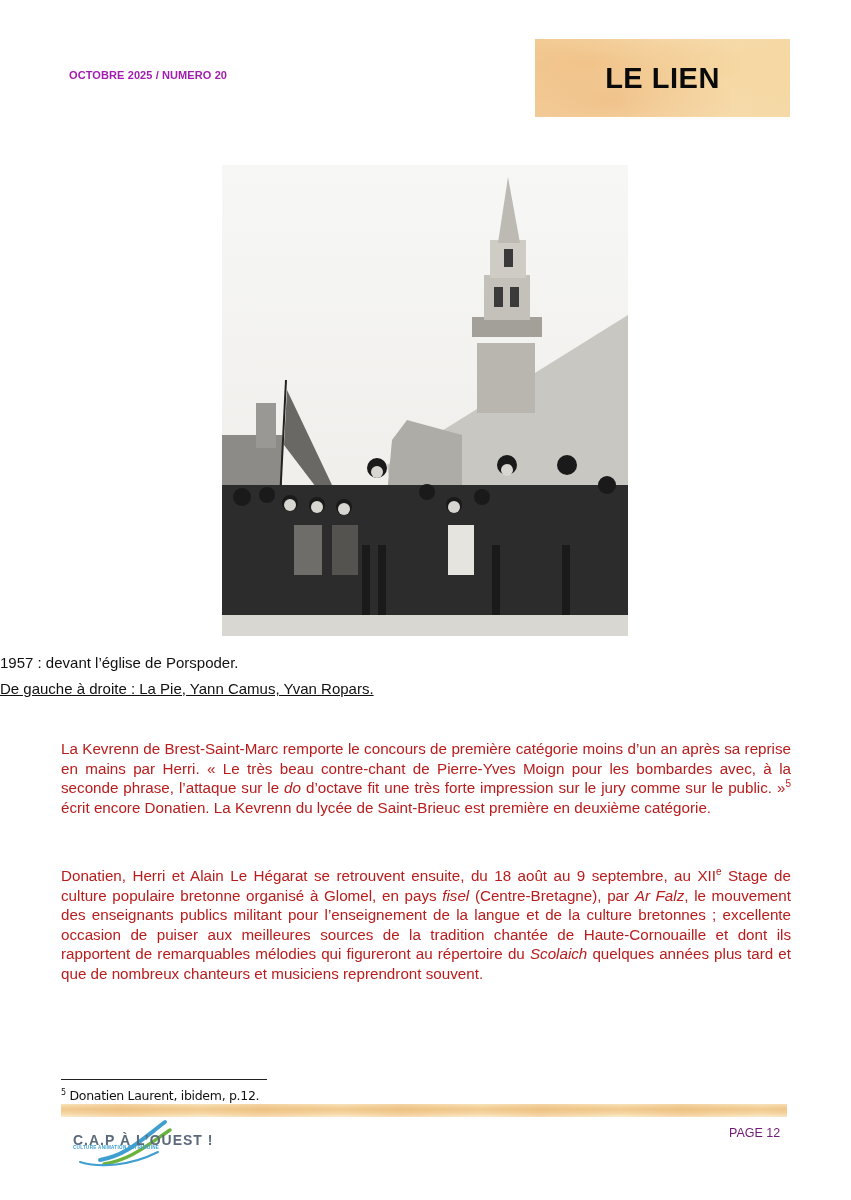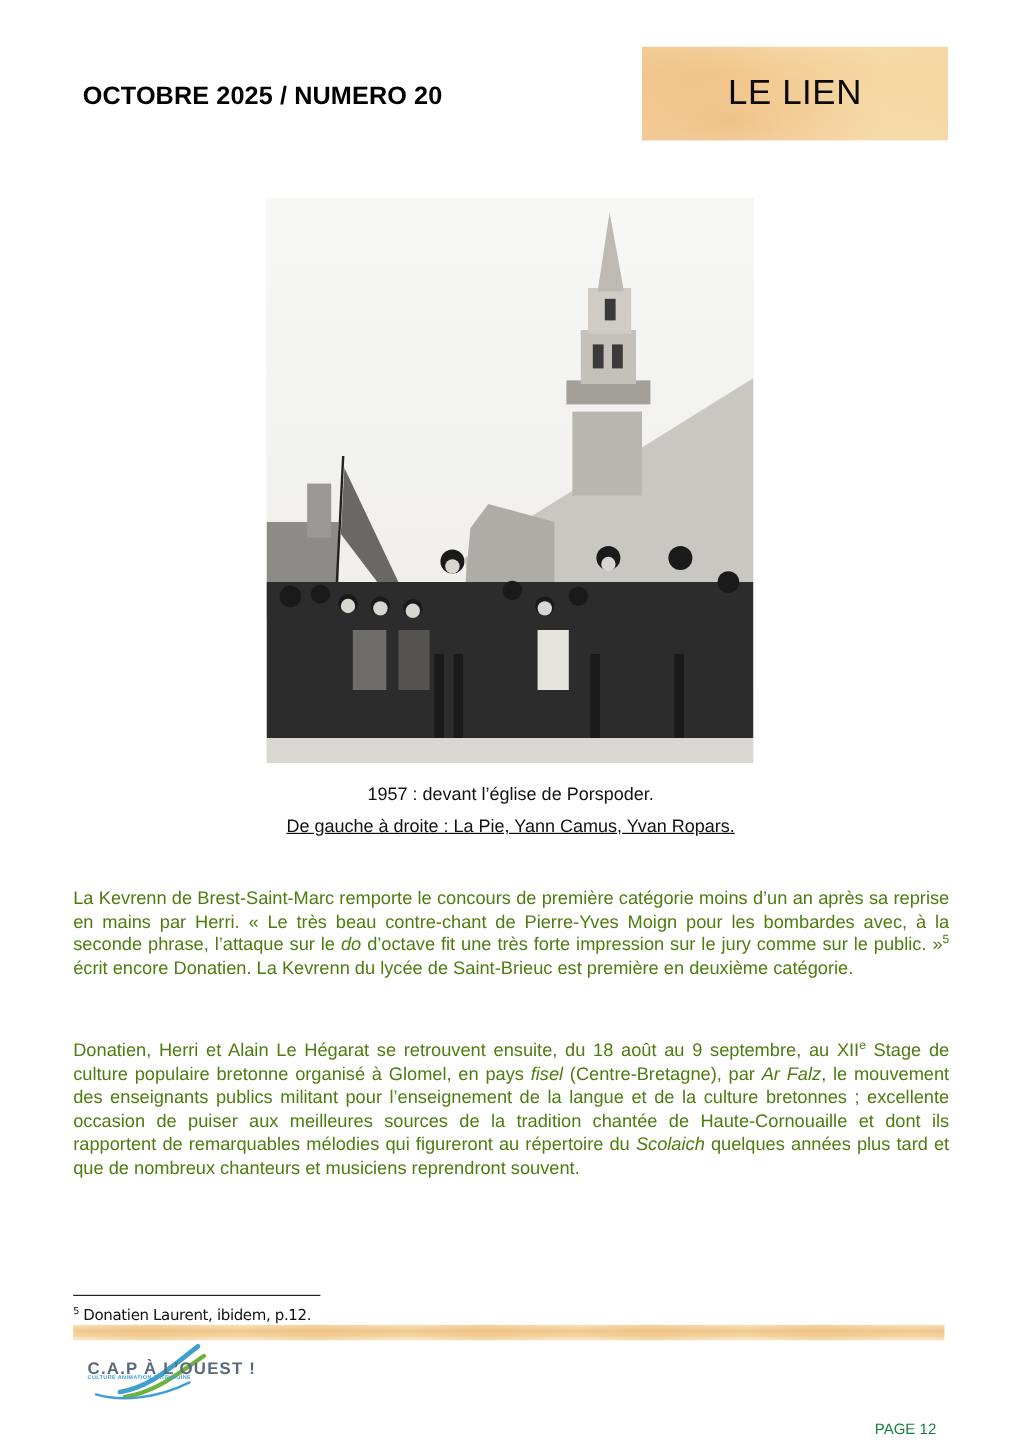--- a/index.html
+++ b/index.html
@@ -1,40 +1,40 @@
 <!DOCTYPE html>
 <html><head>
 <meta charset="utf-8">
 <style>
   html, body { margin: 0; padding: 0; background: #ffffff; }
   body { width: 851px; height: 1200px; position: relative; overflow: hidden;
          font-family: "Liberation Sans", sans-serif; color: #111; }
 
   .issue-line { position: absolute; left: 69px; top: 69px; font-weight: bold;
-                font-size: 21px; letter-spacing: 0.1px; color: #000000; }
+                font-size: 11px; letter-spacing: 0.1px; color: #a21caf; }
 
   .title-box { position: absolute; left: 535px; top: 39px; width: 255px; height: 78px;
                background:
                  radial-gradient(ellipse at 20% 30%, rgba(240,190,130,0.75), rgba(240,190,130,0) 55%),
                  radial-gradient(ellipse at 30% 80%, rgba(238,180,120,0.6), rgba(238,180,120,0) 50%),
                  radial-gradient(ellipse at 80% 40%, rgba(245,215,160,0.7), rgba(245,215,160,0) 60%),
                  linear-gradient(90deg, #f3cf9c 0%, #f6dcae 45%, #f5d9a6 100%);
                display: flex; align-items: center; justify-content: center; }
-  .title-box span { font-weight: normal; font-size: 29px; color: #0a0a0a; letter-spacing: 0.5px; margin-left: 0; }
+  .title-box span { font-weight: bold; font-size: 29px; color: #0a0a0a; letter-spacing: 0.5px; margin-left: 0; }
 
   .photo { position: absolute; left: 222px; top: 165px; width: 406px; height: 471px;
            background: #f4f4f2; overflow: hidden; }
   .photo svg { display: block; }
 
-  .caption { position: absolute; left: 0; width: 851px; text-align: center; font-size: 15px; color: #111; }
+  .caption { position: absolute; left: 0; width: 851px; text-align: left; font-size: 15px; color: #111; }
   .caption.l1 { top: 654px; left: 0; padding-left: 0; }
   .caption.l2 { top: 680px; text-decoration: underline; }
 
   .body-text { position: absolute; left: 61px; width: 730px; font-size: 15.2px; line-height: 19.6px;
-               text-align: justify; color: #4d7c0f; }
+               text-align: justify; color: #b91c1c; }
   .body-text p { margin: 0 0 11px 0; }
   .body-text sup { font-size: 10px; line-height: 0; }
   .p1 { top: 739px; }
   .p2 { top: 866px; }
 
   .fn-rule { position: absolute; left: 61px; top: 1079px; width: 206px; height: 1px; background: #222; }
   .footnote { position: absolute; left: 61px; top: 1088px; font-size: 12.5px; color: #111;
               font-family: "DejaVu Sans", sans-serif; letter-spacing: -0.3px; text-align: right; }
   .footnote sup { font-size: 8px; }
 
@@ -43,21 +43,21 @@
                box-shadow: inset 0 0 0 0 transparent; }
   .wood-band::after { content: ""; position: absolute; inset: 0;
     background: repeating-linear-gradient(90deg, rgba(230,170,100,0.0) 0px, rgba(230,170,100,0.25) 60px, rgba(230,170,100,0) 140px); }
 
   .logo { position: absolute; left: 70px; top: 1116px; width: 110px; height: 54px; }
   .logo-name { position: absolute; left: 3px; top: 16px; font-weight: bold; font-size: 14px;
                color: #5b6a7a; letter-spacing: 1px; white-space: nowrap; }
   .logo-sub { position: absolute; left: 3px; top: 29px; font-weight: bold; font-size: 4.6px;
               color: #3e9fd0; letter-spacing: 0.3px; white-space: nowrap; }
 
-  .page-num { position: absolute; left: 729px; top: 1184px; font-size: 12.5px; color: #15803d; }
+  .page-num { position: absolute; left: 729px; top: 1126px; font-size: 12.5px; color: #701a75; }
 </style>
 </head>
 <body>
 
 <div class="issue-line">OCTOBRE 2025 / NUMERO 20</div>
 
 <div class="title-box">
   <span>LE LIEN</span>
 </div>
 

